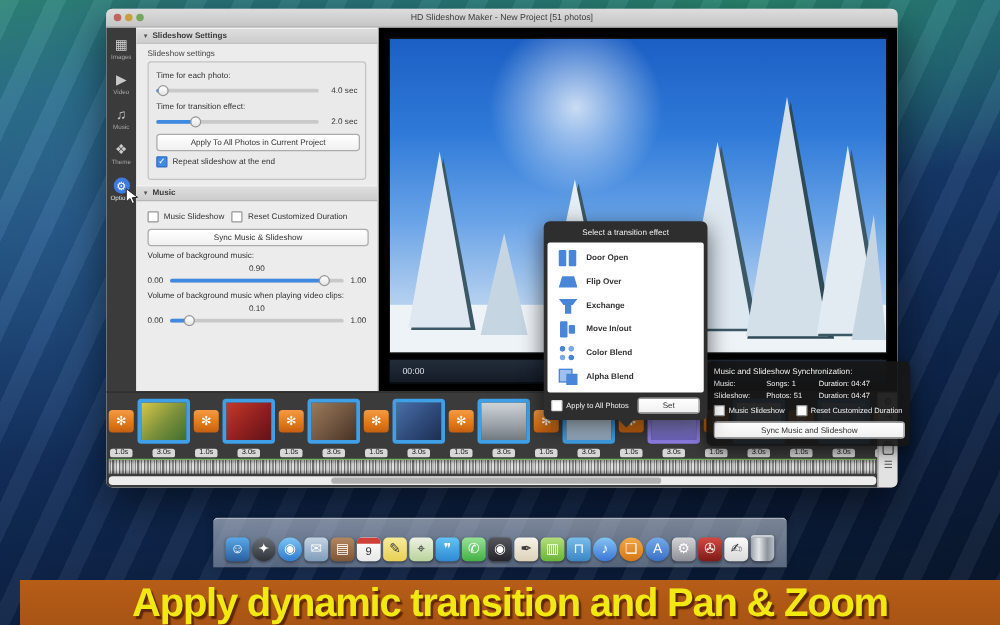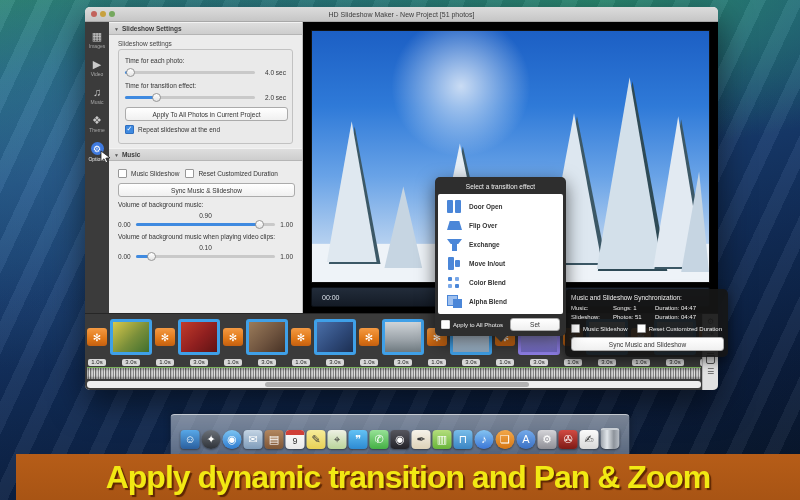--- a/index.html
+++ b/index.html
@@ -9,21 +9,21 @@
   
   .wallpaper{position:absolute;inset:0;
     background:
       radial-gradient(120% 70% at 75% 0%, rgba(46,150,115,.85), transparent 42%),
       radial-gradient(140% 90% at 15% 25%, rgba(64,120,175,.45), transparent 55%),
       linear-gradient(168deg,#2a8a6a 0%,#23707e 12%,#1d4f7d 28%,#16396b 45%,#102a54 62%,#0b1d3c 80%,#081427 100%);}
   .wallpaper::after{content:"";position:absolute;inset:0;
     background:repeating-linear-gradient(115deg,rgba(255,255,255,.05) 0 14px,rgba(0,0,0,.06) 14px 34px);}
 
   
-  .banner{position:absolute;left:16px;right:0;bottom:0;height:46px;background:linear-gradient(#b65d18,#a85414);
+  .banner{position:absolute;left:16px;right:0;bottom:0;height:36px;background:linear-gradient(#b65d18,#a85414);
     display:flex;align-items:center;justify-content:center;z-index:30;}
   .banner span{font-size:32px;font-weight:bold;letter-spacing:-1px;color:#f2e913;white-space:nowrap;
     text-shadow:2px 2px 1px rgba(80,30,0,.85);}
 
   
   .dock{position:absolute;left:50%;transform:translateX(-50%);bottom:46px;height:36px;z-index:25;
     display:flex;align-items:flex-end;padding:0 10px 3px 10px;border-radius:4px 4px 0 0;
     background:linear-gradient(rgba(215,222,232,.55),rgba(160,172,190,.5));
     border-top:1px solid rgba(255,255,255,.65);box-shadow:0 -1px 6px rgba(0,0,0,.25);}
   .dock-icons{display:flex;align-items:flex-end;gap:2px;}

